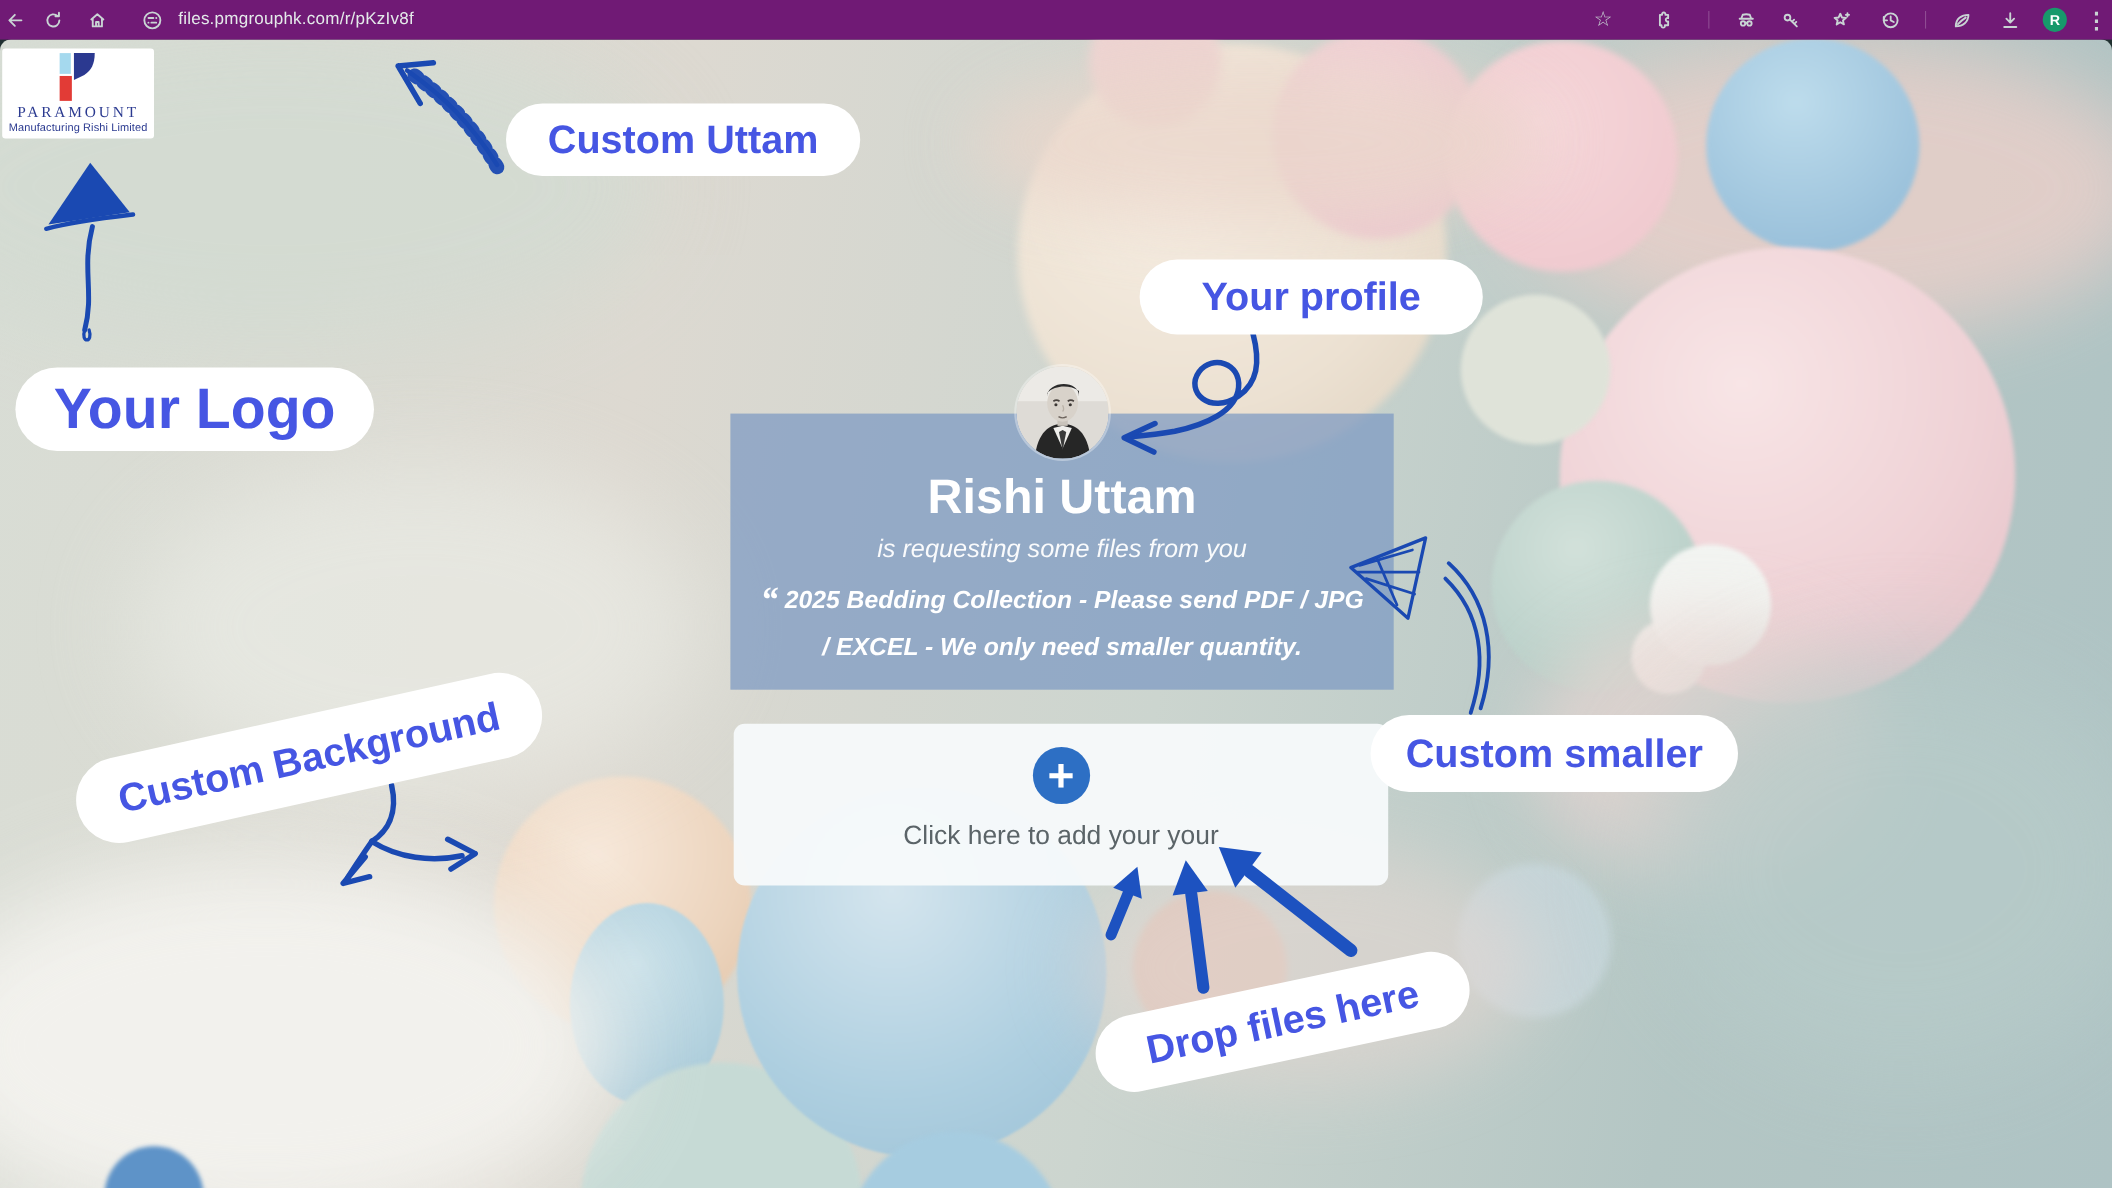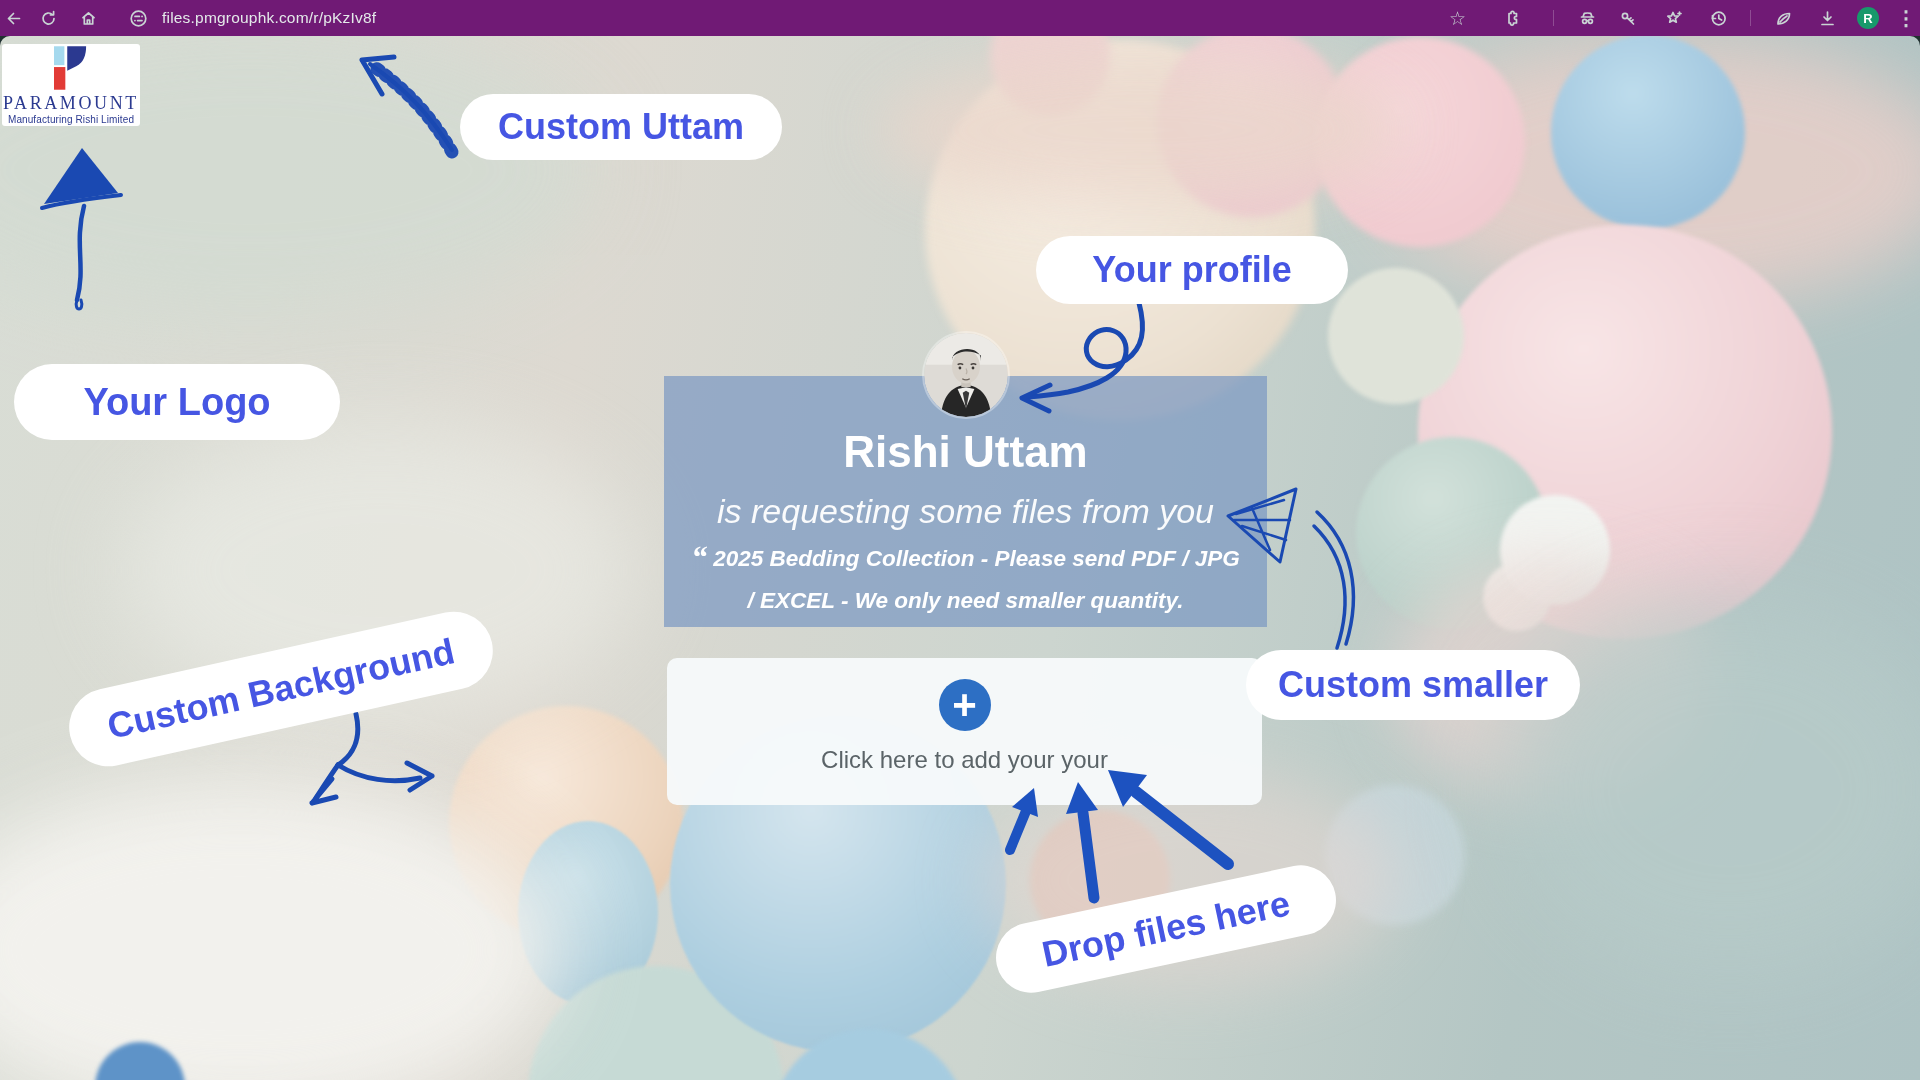--- a/index.html
+++ b/index.html
@@ -46,43 +46,43 @@
   .s13{left:528px;top:930px;width:256px;height:256px;background:#c6dad5;filter:blur(2px);}
   .s14{left:670px;top:680px;width:336px;height:336px;background:radial-gradient(circle at 42% 28%,#d4e5ee,#aecfe0 60%,#9cc1d6);filter:blur(1px);}
   .s15{left:771px;top:993px;width:196px;height:196px;background:#a6cce0;filter:blur(2px);}
   .s18{left:1030px;top:774px;width:140px;height:140px;background:#dcc0b2;filter:blur(3px);opacity:.85;}
   .s19{left:1325px;top:749px;width:140px;height:140px;background:#c6d6da;filter:blur(4px);opacity:.9;}
   .s16{left:95px;top:1006px;width:90px;height:90px;background:#5e93c8;filter:blur(2px);}
 
   
   .logo-box{position:absolute;left:2px;top:8px;width:138px;height:82px;background:#fff;border-radius:3px;z-index:25;
             display:flex;flex-direction:column;align-items:center;justify-content:center;}
-  .logo-title{font-family:"Liberation Serif",serif;font-size:18px;letter-spacing:2.6px;color:#2b3a90;margin-top:3px;white-space:nowrap;}
+  .logo-title{font-family:"Liberation Serif",serif;font-size:14px;letter-spacing:2.6px;color:#2b3a90;margin-top:3px;white-space:nowrap;}
   .logo-sub{font-size:10px;color:#2b3a90;letter-spacing:.1px;white-space:nowrap;}
 
   
   .card{position:absolute;left:664px;top:340px;width:603px;height:251px;background:rgba(124,152,194,.72);z-index:20;text-align:center;}
   .avatar{position:absolute;left:260px;top:-43px;width:84px;height:84px;border-radius:50%;overflow:hidden;box-shadow:0 0 0 2px rgba(255,255,255,.35);}
   .card h1{margin:52px 0 0 0;color:#fff;font-size:44px;line-height:48px;font-weight:bold;}
-  .card .sub{margin:20px 0 0 0;color:rgba(255,255,255,.95);font-size:34px;line-height:30px;font-style:italic;}
+  .card .sub{margin:7px 0 0 0;color:rgba(255,255,255,.95);font-size:23px;line-height:30px;font-style:italic;}
   .card .quote{margin:10px auto 0 auto;width:92%;color:#fff;font-size:22.5px;line-height:42px;font-weight:bold;font-style:italic;}
   .qmark{font-family:"Liberation Serif",serif;font-size:32px;margin-right:6px;vertical-align:-2px;}
 
   
   .dropzone{position:absolute;left:667px;top:622px;width:595px;height:147px;background:rgba(247,250,251,.95);border-radius:10px;z-index:20;
             display:flex;flex-direction:column;align-items:center;padding-top:21px;box-sizing:border-box;cursor:pointer;}
   .plus-circle{width:52px;height:52px;border-radius:50%;background:#2d6fc4;color:#fff;display:flex;align-items:center;justify-content:center;
                font-size:42px;font-weight:bold;line-height:1;}
   .dz-label{margin-top:15px;color:#5b6468;font-size:24px;}
 
   
   .pill{position:absolute;background:#fff;border-radius:48px;display:flex;align-items:center;justify-content:center;
         color:#4656e3;font-weight:bold;font-size:36px;z-index:50;white-space:nowrap;}
   .pill-domain{left:460px;top:58px;width:322px;height:66px;}
-  .pill-logo{left:14px;top:298px;width:326px;height:76px;font-size:38px;margin-top:30px;}
+  .pill-logo{left:14px;top:298px;width:326px;height:76px;font-size:52px;}
   .pill-profile{left:1036px;top:200px;width:312px;height:68px;}
   .pill-message{left:1246px;top:614px;width:334px;height:70px;}
   .pill-bg{left:65px;top:614px;width:432px;height:78px;transform:rotate(-12.5deg);}
   .pill-drop{left:993px;top:858px;width:346px;height:70px;transform:rotate(-12deg);}
 
   
   .arrows{position:absolute;left:0;top:0;width:1920px;height:1044px;z-index:40;pointer-events:none;}
   .arrows path{stroke:#1a49b2;fill:none;stroke-linecap:round;stroke-linejoin:round;}
   .arrows polygon{fill:#1a49b2;}
   .arrows .thick{stroke:#1d52c0;}

